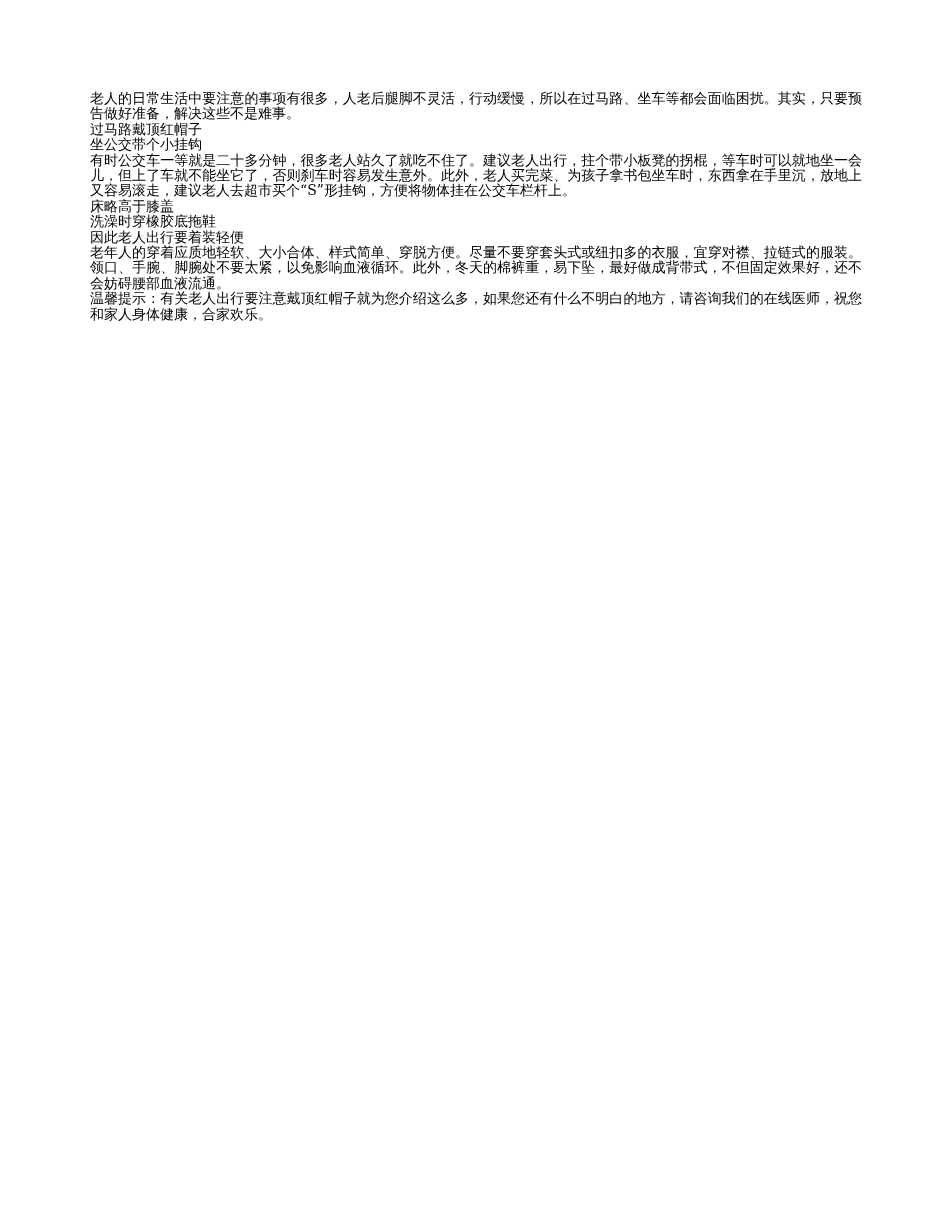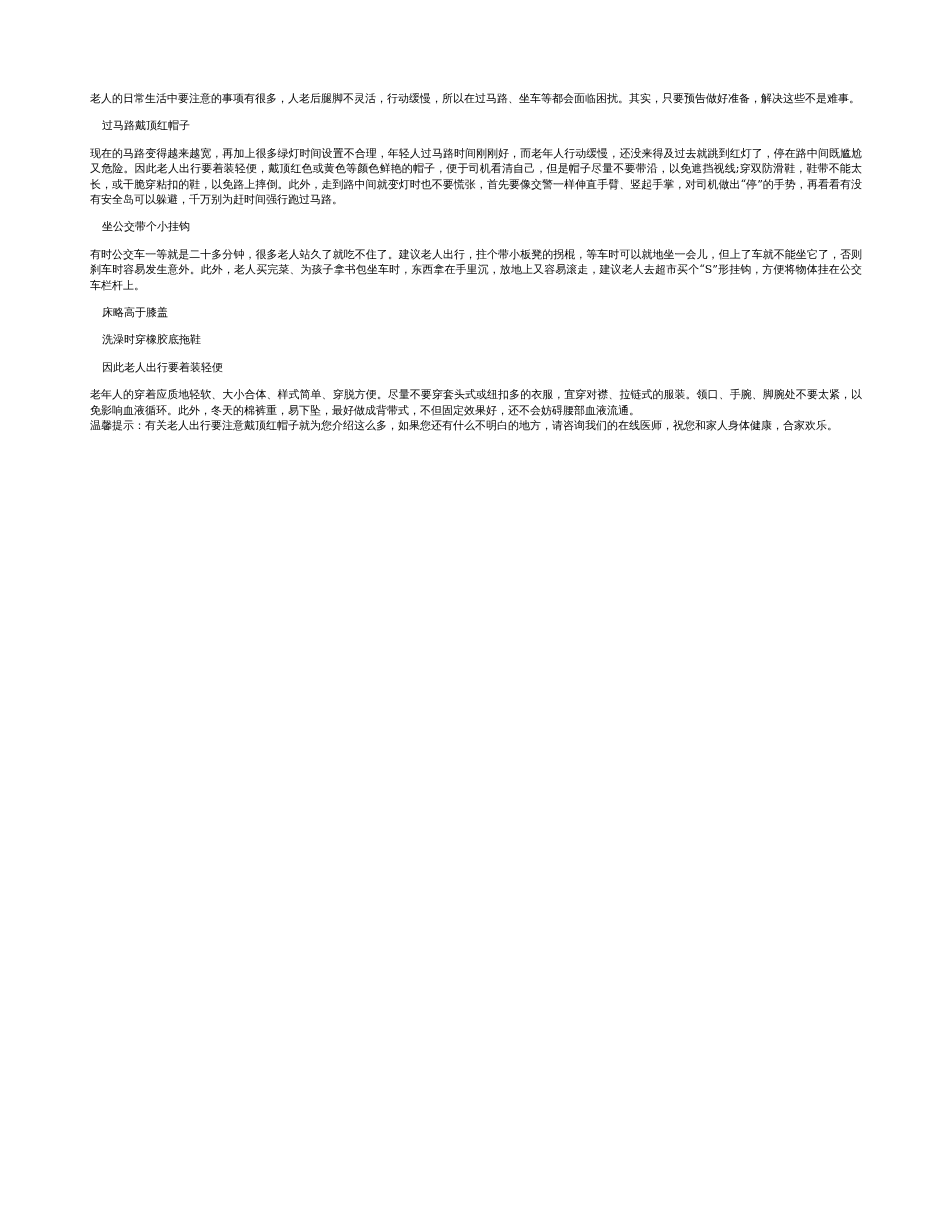--- a/index.html
+++ b/index.html
@@ -3,35 +3,34 @@
 <meta charset="utf-8">
 <style>
   html, body { margin: 0; padding: 0; background: #ffffff; }
   body { width: 950px; height: 1230px; position: relative; overflow: hidden; }
   .doc {
     position: absolute;
     left: 90px;
     top: 91px;
     width: 772px;
     font-family: "DejaVu Serif", "Liberation Serif", serif;
-    font-size: 11px;
+    font-size: 14px;
     line-height: 15.4px;
     color: #000000;
   }
   .doc p { margin: 0; padding: 0; text-align: justify; text-align-last: left; word-break: break-all; }
-  .doc .heading { margin: 12px; }
+  .doc .heading { margin: 0; }
 </style>
 </head>
 <body>
 
 <div class="doc">
   <p>老人的日常生活中要注意的事项有很多，人老后腿脚不灵活，行动缓慢，所以在过马路、坐车等都会面临困扰。其实，只要预告做好准备，解决这些不是难事。</p>
 
   <p class="heading">过马路戴顶红帽子</p>
-  <p>现在的马路变得越来越宽，再加上很多绿灯时间设置不合理，年轻人过马路时间刚刚好，而老年人行动缓慢，还没来得及过去就跳到红灯了，停在路中间既尴尬又危险。因此老人出行要着装轻便，戴顶红色或黄色等颜色鲜艳的帽子，便于司机看清自己，但是帽子尽量不要带沿，以免遮挡视线;穿双防滑鞋，鞋带不能太长，或干脆穿粘扣的鞋，以免路上摔倒。此外，走到路中间就变灯时也不要慌张，首先要像交警一样伸直手臂、竖起手掌，对司机做出“停”的手势，再看看有没有安全岛可以躲避，千万别为赶时间强行跑过马路。</p>
 
   <p class="heading">坐公交带个小挂钩</p>
   <p>有时公交车一等就是二十多分钟，很多老人站久了就吃不住了。建议老人出行，拄个带小板凳的拐棍，等车时可以就地坐一会儿，但上了车就不能坐它了，否则刹车时容易发生意外。此外，老人买完菜、为孩子拿书包坐车时，东西拿在手里沉，放地上又容易滚走，建议老人去超市买个“S”形挂钩，方便将物体挂在公交车栏杆上。</p>
 
   <p class="heading">床略高于膝盖</p>
 
   <p class="heading">洗澡时穿橡胶底拖鞋</p>
 
   <p class="heading">因此老人出行要着装轻便</p>
   <p>老年人的穿着应质地轻软、大小合体、样式简单、穿脱方便。尽量不要穿套头式或纽扣多的衣服，宜穿对襟、拉链式的服装。领口、手腕、脚腕处不要太紧，以免影响血液循环。此外，冬天的棉裤重，易下坠，最好做成背带式，不但固定效果好，还不会妨碍腰部血液流通。</p>

